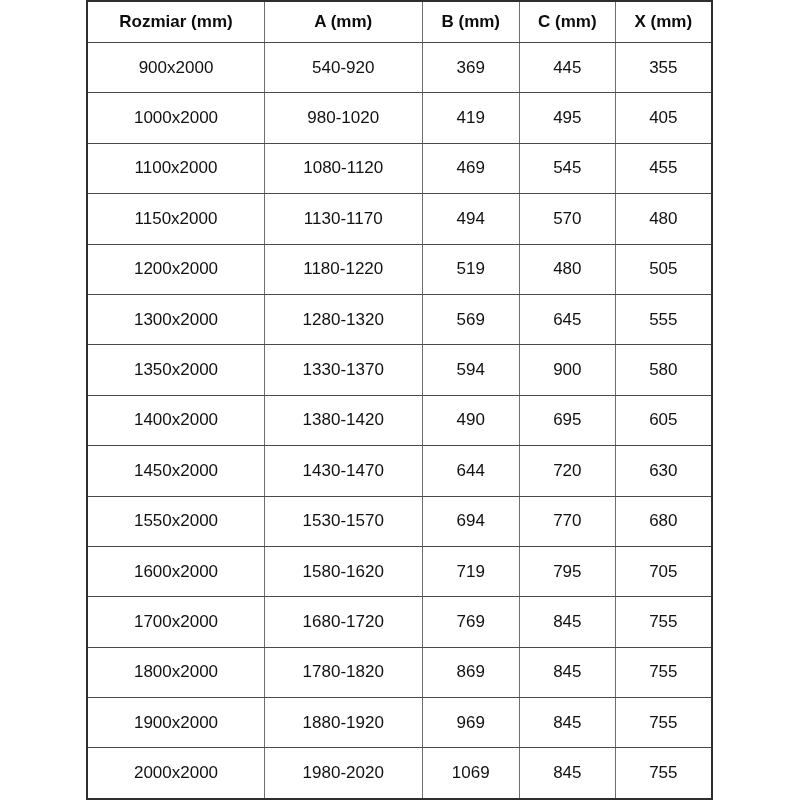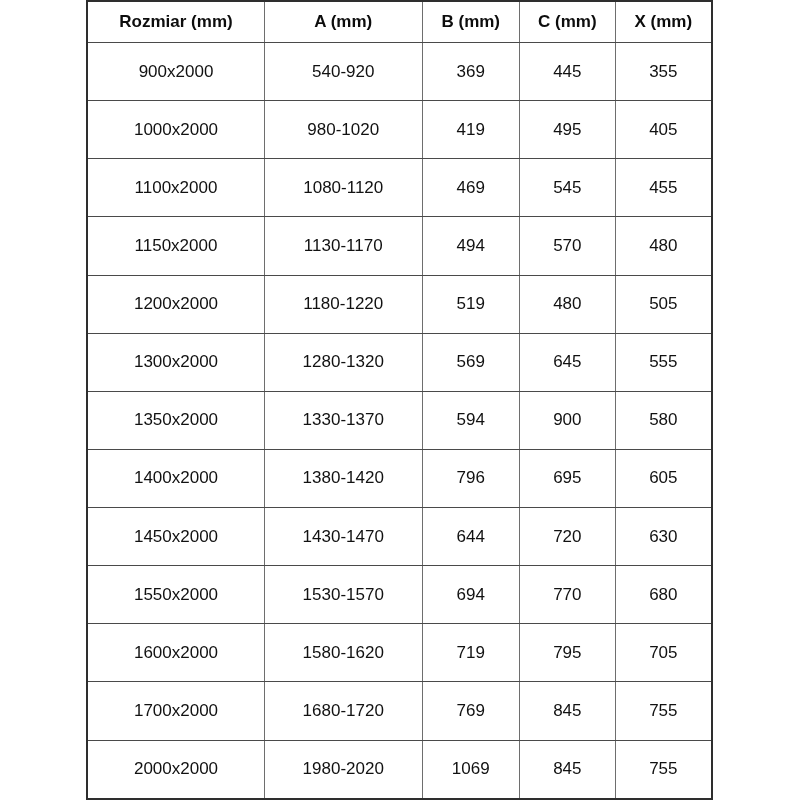--- a/index.html
+++ b/index.html
@@ -113,21 +113,21 @@
         <tr>
     <td>1350x2000</td>
     <td>1330-1370</td>
     <td>594</td>
     <td>900</td>
     <td>580</td>
   </tr>
         <tr>
     <td>1400x2000</td>
     <td>1380-1420</td>
-    <td>796</td>
+    <td>490</td>
     <td>695</td>
     <td>605</td>
   </tr>
         <tr>
     <td>1450x2000</td>
     <td>1430-1470</td>
     <td>644</td>
     <td>720</td>
     <td>630</td>
   </tr>
@@ -146,20 +146,34 @@
     <td>705</td>
   </tr>
         <tr>
     <td>1700x2000</td>
     <td>1680-1720</td>
     <td>769</td>
     <td>845</td>
     <td>755</td>
   </tr>
         <tr>
+    <td>1800x2000</td>
+    <td>1780-1820</td>
+    <td>869</td>
+    <td>845</td>
+    <td>755</td>
+  </tr>
+        <tr>
+    <td>1900x2000</td>
+    <td>1880-1920</td>
+    <td>969</td>
+    <td>845</td>
+    <td>755</td>
+  </tr>
+        <tr>
     <td>2000x2000</td>
     <td>1980-2020</td>
     <td>1069</td>
     <td>845</td>
     <td>755</td>
   </tr>
       </tbody>
   </table>
 </div>
 

